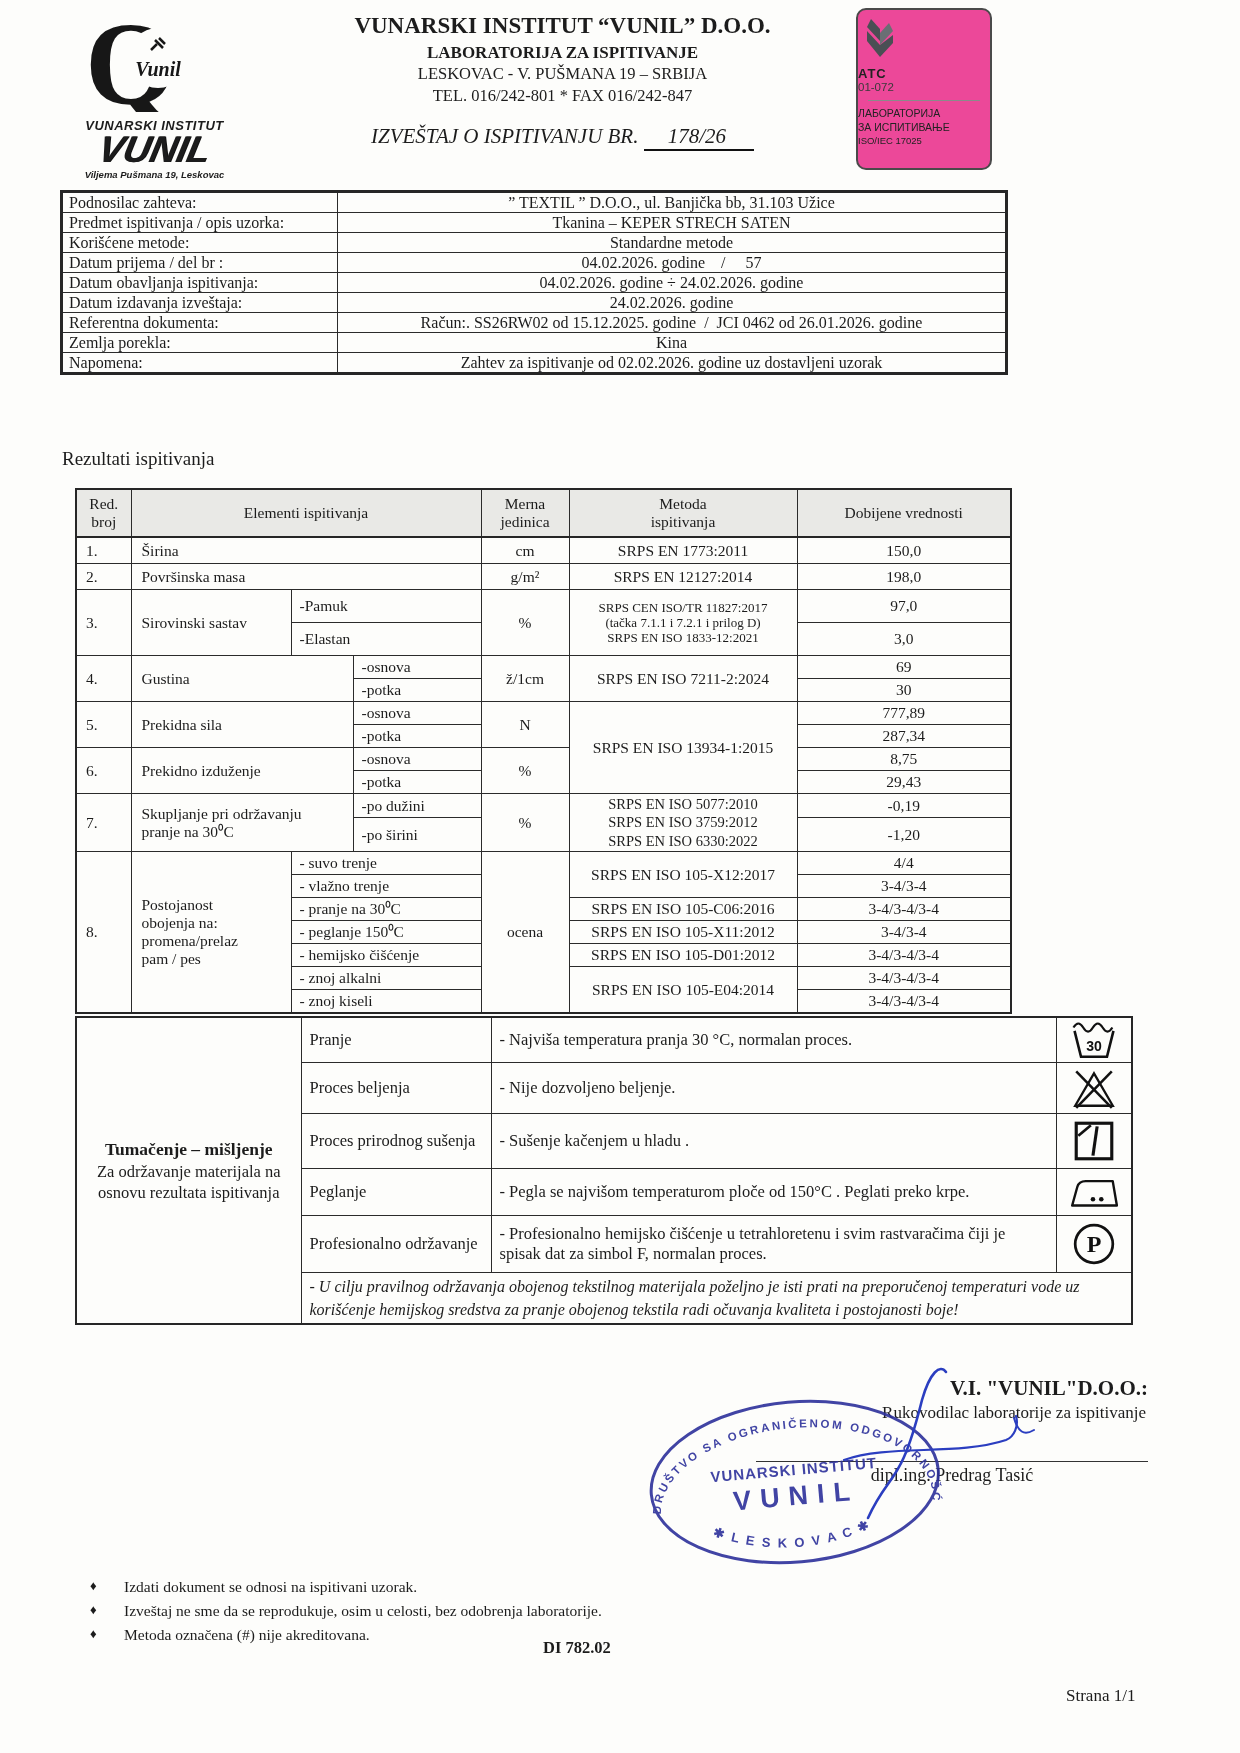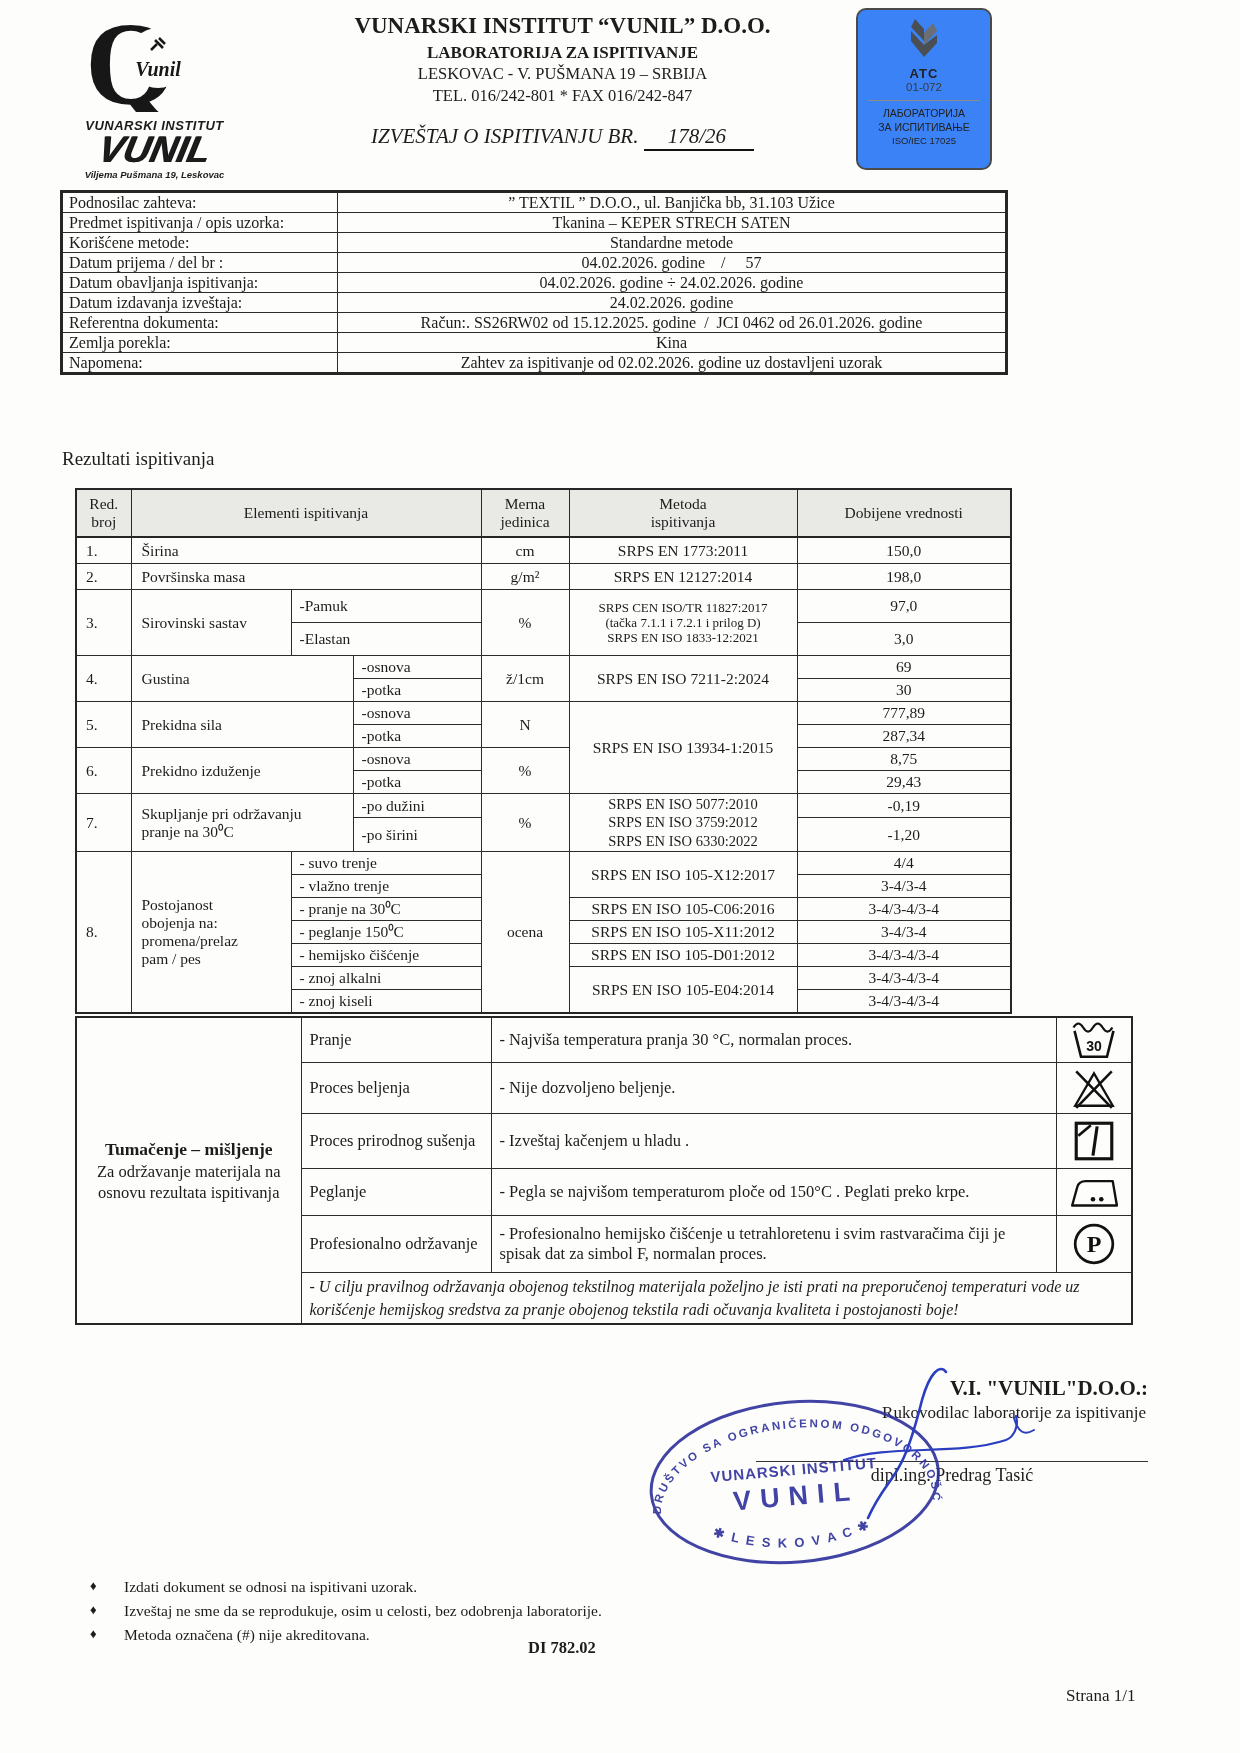--- a/index.html
+++ b/index.html
@@ -17,22 +17,22 @@
              font-size:9.5px;margin-top:3px;}
   .head-center{position:absolute;left:280px;top:12px;width:565px;text-align:center;line-height:1.25;}
   .inst{font-size:23px;font-weight:bold;}
   .lab{font-size:17px;font-weight:bold;margin-top:1px;}
   .addr,.tel{font-size:16.5px;margin-top:1px;}
   .report-line{position:absolute;left:280px;top:124px;width:565px;text-align:center;
                font-size:21px;font-weight:normal;font-style:italic;}
   .report-no{border-bottom:2.5px solid #111;padding:0 28px 1px 24px;}
 
   .atc-box{position:absolute;left:856px;top:8px;width:132px;height:158px;
-           border:2px solid #4a4a4a;border-radius:10px;background:#3b82f6;
-           font-family:"Liberation Sans",sans-serif;text-align:center;color:#3a3a3a;}
+           border:2px solid #4a4a4a;border-radius:10px;background:#ec4899;
+           font-family:"Liberation Sans",sans-serif;text-align:left;color:#3a3a3a;}
   .atc-name{font-size:13px;font-weight:bold;letter-spacing:1px;margin-top:3px;color:#222;}
   .atc-code{font-size:11.5px;margin-top:0;}
   .atc-sep{border:0;border-top:1px solid #8a8a8a;margin:7px 10px 6px 10px;}
   .atc-lab{font-size:10.5px;line-height:1.3;color:#222;}
   .atc-iso{font-size:9.5px;margin-top:1px;color:#222;}
 
   
   table{border-collapse:collapse;}
   .info-table{position:absolute;left:60px;top:190px;width:948px;
               border:3px solid #262626;font-size:16px;}
@@ -78,21 +78,21 @@
   .sig-rule-wrap{width:392px;margin-left:auto;margin-top:38px;text-align:center;}
   .sig-rule{border:0;border-top:1.6px solid #333;margin:0;}
   .sig-name{font-size:18px;margin-top:3px;}
 
   .stamp{position:absolute;left:645px;top:1395px;transform:rotate(-5deg);opacity:.9;}
   .squiggle{position:absolute;left:838px;top:1360px;}
 
   .bullets{position:absolute;left:90px;top:1578px;font-size:15.5px;}
   .bullet-row{display:flex;margin-bottom:6px;}
   .bullet-dia{width:34px;font-size:13px;}
-  .doc-code{position:absolute;left:528px;top:1638px;font-size:16.5px;font-weight:bold;font-family:Liberation Serif, serif;}
+  .doc-code{position:absolute;left:543px;top:1638px;font-size:16.5px;font-weight:bold;font-family:Liberation Serif, serif;}
   .page-no{position:absolute;left:1066px;top:1686px;font-size:17px;}
 
   .care-svg{display:block;margin:0 auto;}
 </style>
 </head>
 <body>
 
 <div class="page">
 
   <div class="logo-block">
@@ -373,21 +373,21 @@
         <td class="care-sym">
           <svg class="care-svg" width="46" height="44" viewBox="0 0 44 42">
             <path d="M22,7 L40,38 L4,38 Z" fill="none" stroke="#111" stroke-width="2.2"></path>
             <line x1="5" y1="5" x2="39" y2="40" stroke="#111" stroke-width="2.4"></line>
             <line x1="39" y1="5" x2="5" y2="40" stroke="#111" stroke-width="2.4"></line>
           </svg>
         </td>
       </tr>
       <tr class="c54">
         <td class="care-label">Proces prirodnog sušenja</td>
-        <td class="care-desc">-  Izveštaj kačenjem u hladu .</td>
+        <td class="care-desc">-  Sušenje kačenjem u hladu .</td>
         <td class="care-sym">
           <svg class="care-svg" width="46" height="44" viewBox="0 0 44 42">
             <rect x="5" y="4" width="34" height="34" fill="none" stroke="#111" stroke-width="3"></rect>
             <line x1="7" y1="16" x2="19" y2="6" stroke="#111" stroke-width="2.6"></line>
             <line x1="25" y1="7" x2="21" y2="35" stroke="#111" stroke-width="3"></line>
           </svg>
         </td>
       </tr>
       <tr class="c46">
         <td class="care-label">Peglanje</td>

